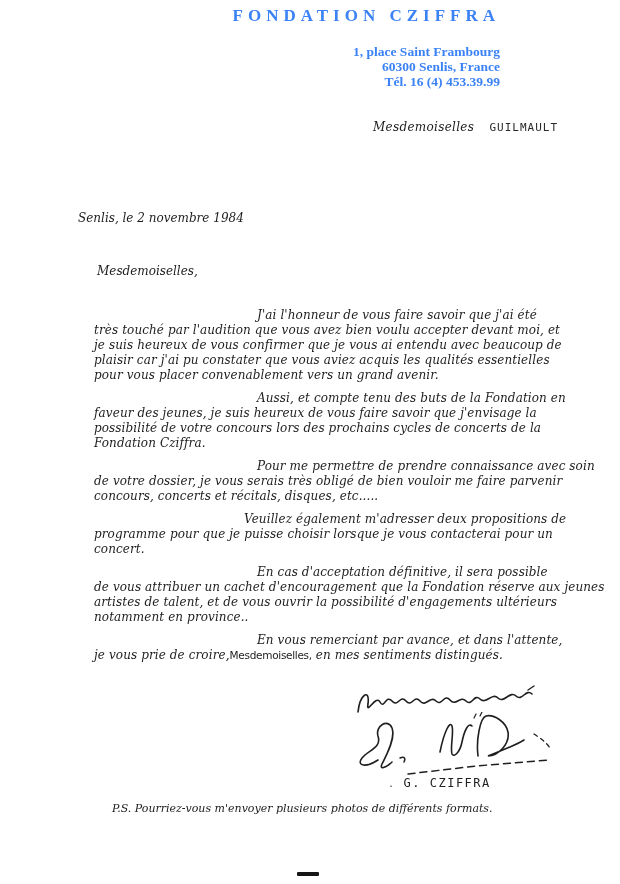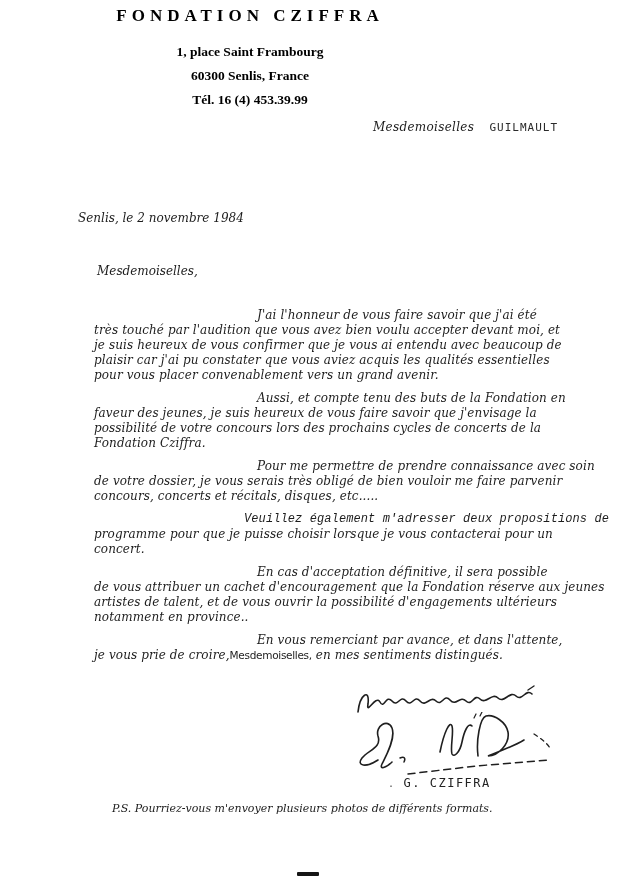--- a/index.html
+++ b/index.html
@@ -7,41 +7,41 @@
     width:620px;height:884px;
     background:#ffffff;
     position:relative;
     font-family:"DejaVu Serif", serif;
     color:#1c1c1c;
     overflow:hidden;
   }
   .page{position:absolute;inset:0;background:#fff;}
 
   
-  .letterhead{position:absolute;top:6px;left:0;width:500px;text-align:center;
-    font-family:"Liberation Serif", serif;color:#000000;}
+  .letterhead{position:absolute;top:6px;left:0;width:500px;text-align:right;
+    font-family:"Liberation Serif", serif;color:#3b82f6;}
   .lh-title{font-size:17px;font-weight:bold;letter-spacing:5px;}
-  .lh-line{font-size:13.5px;font-weight:bold;margin-top:9px;line-height:15px;}
+  .lh-line{font-size:13.5px;font-weight:bold;margin-top:0;line-height:15px;}
   .lh-addr1{margin-top:18px;}
 
   
   .recipient{position:absolute;top:116px;left:333px;white-space:nowrap;margin-left:40px;}
   .recip-prefix{font-style:italic;font-size:12px;letter-spacing:0.3px;}
   .recip-name{font-family:"DejaVu Sans Mono", monospace;font-size:11px;letter-spacing:1px;color:#2a2a2a;}
 
   
   .dateline{position:absolute;top:211px;left:78px;font-style:italic;font-size:12px;white-space:nowrap;}
   .salutation{position:absolute;top:264px;left:97px;font-style:italic;font-size:12px;white-space:nowrap;}
 
   
   .body-block{position:absolute;top:308px;left:94px;width:496px;}
   .para{margin:0 0 8px 0;}
   .ln{font-style:italic;font-size:12px;line-height:15px;letter-spacing:0.1px;white-space:nowrap;color:#1d1d1d;}
   .ind{text-indent:163px;}
-  .ind-sm{text-indent:150px;font-family:Liberation Mono, monospace;}
+  .ind-sm{text-indent:150px;}
   .inserted{font-family:"DejaVu Sans", sans-serif;font-style:normal;font-size:10.5px;letter-spacing:-0.3px;}
 
   
   .sig-flourish{position:absolute;top:684px;left:352px;}
   .sig-scrawl{position:absolute;top:712px;left:348px;}
   .sig-typed{position:absolute;top:776px;left:388px;white-space:nowrap;
     font-family:"DejaVu Sans Mono", monospace;font-size:12px;letter-spacing:1.5px;color:#222;}
   .sig-premark{color:#555;font-size:10px;margin-right:8px;}
 
   

